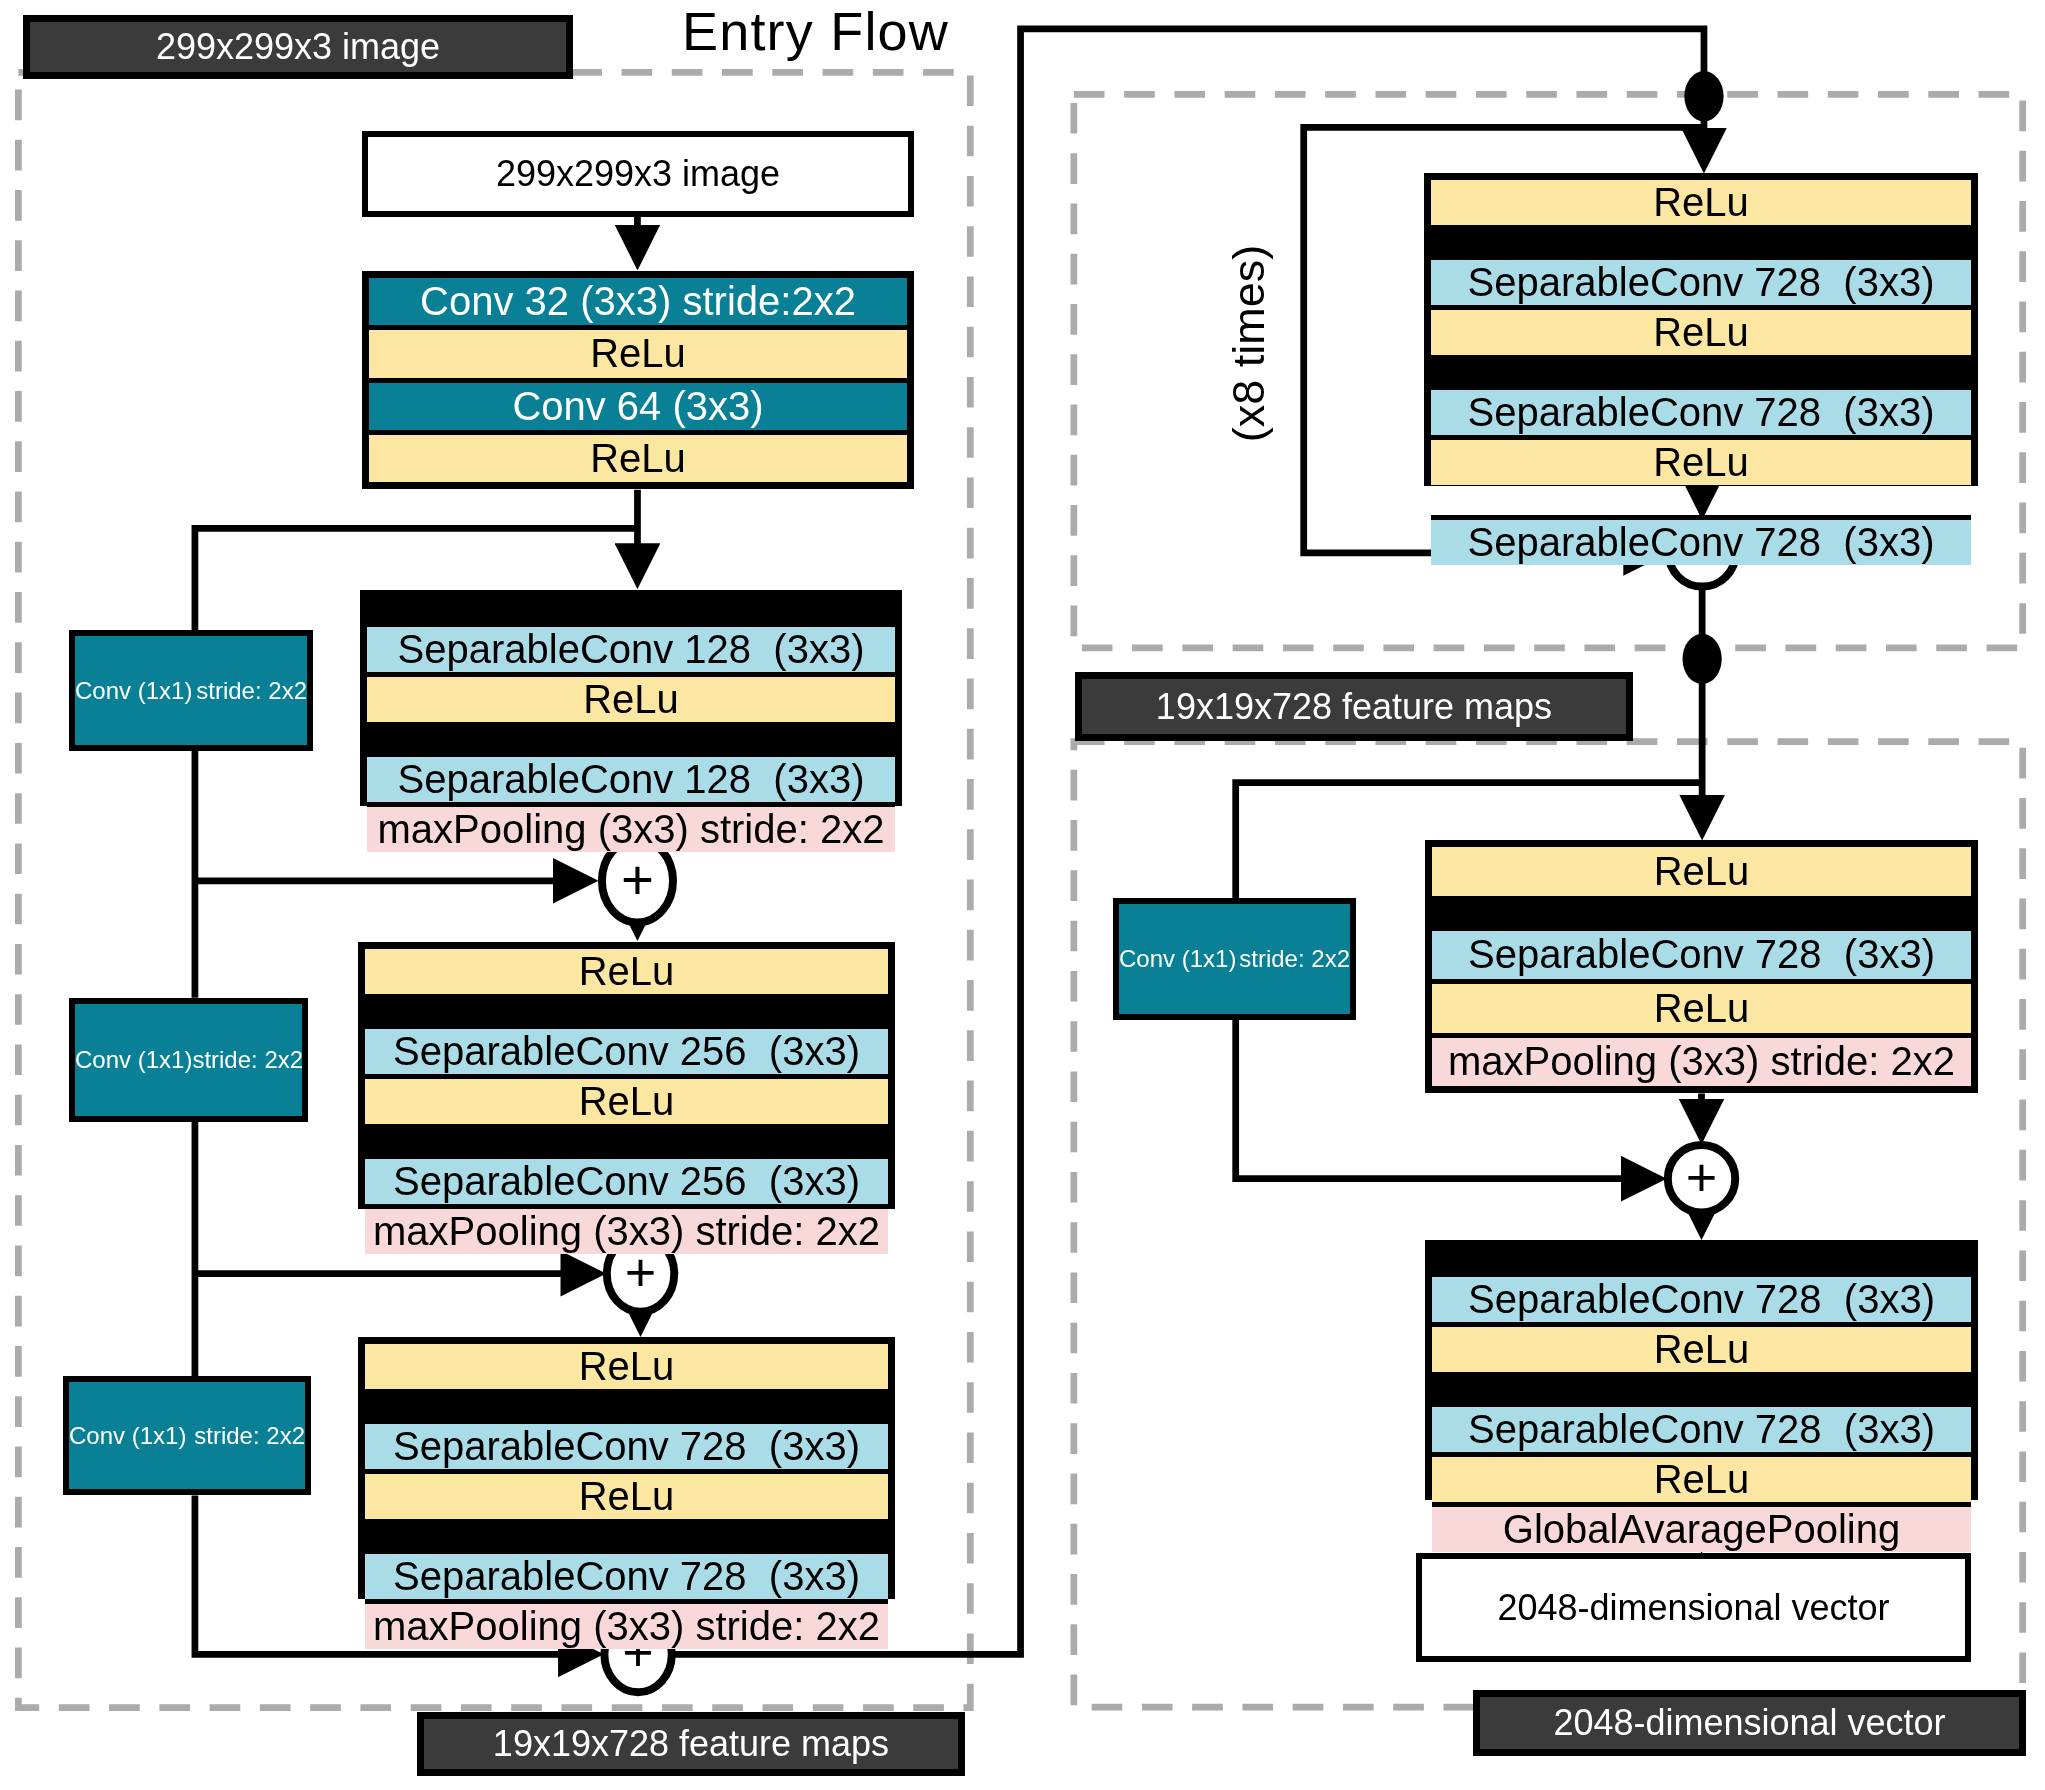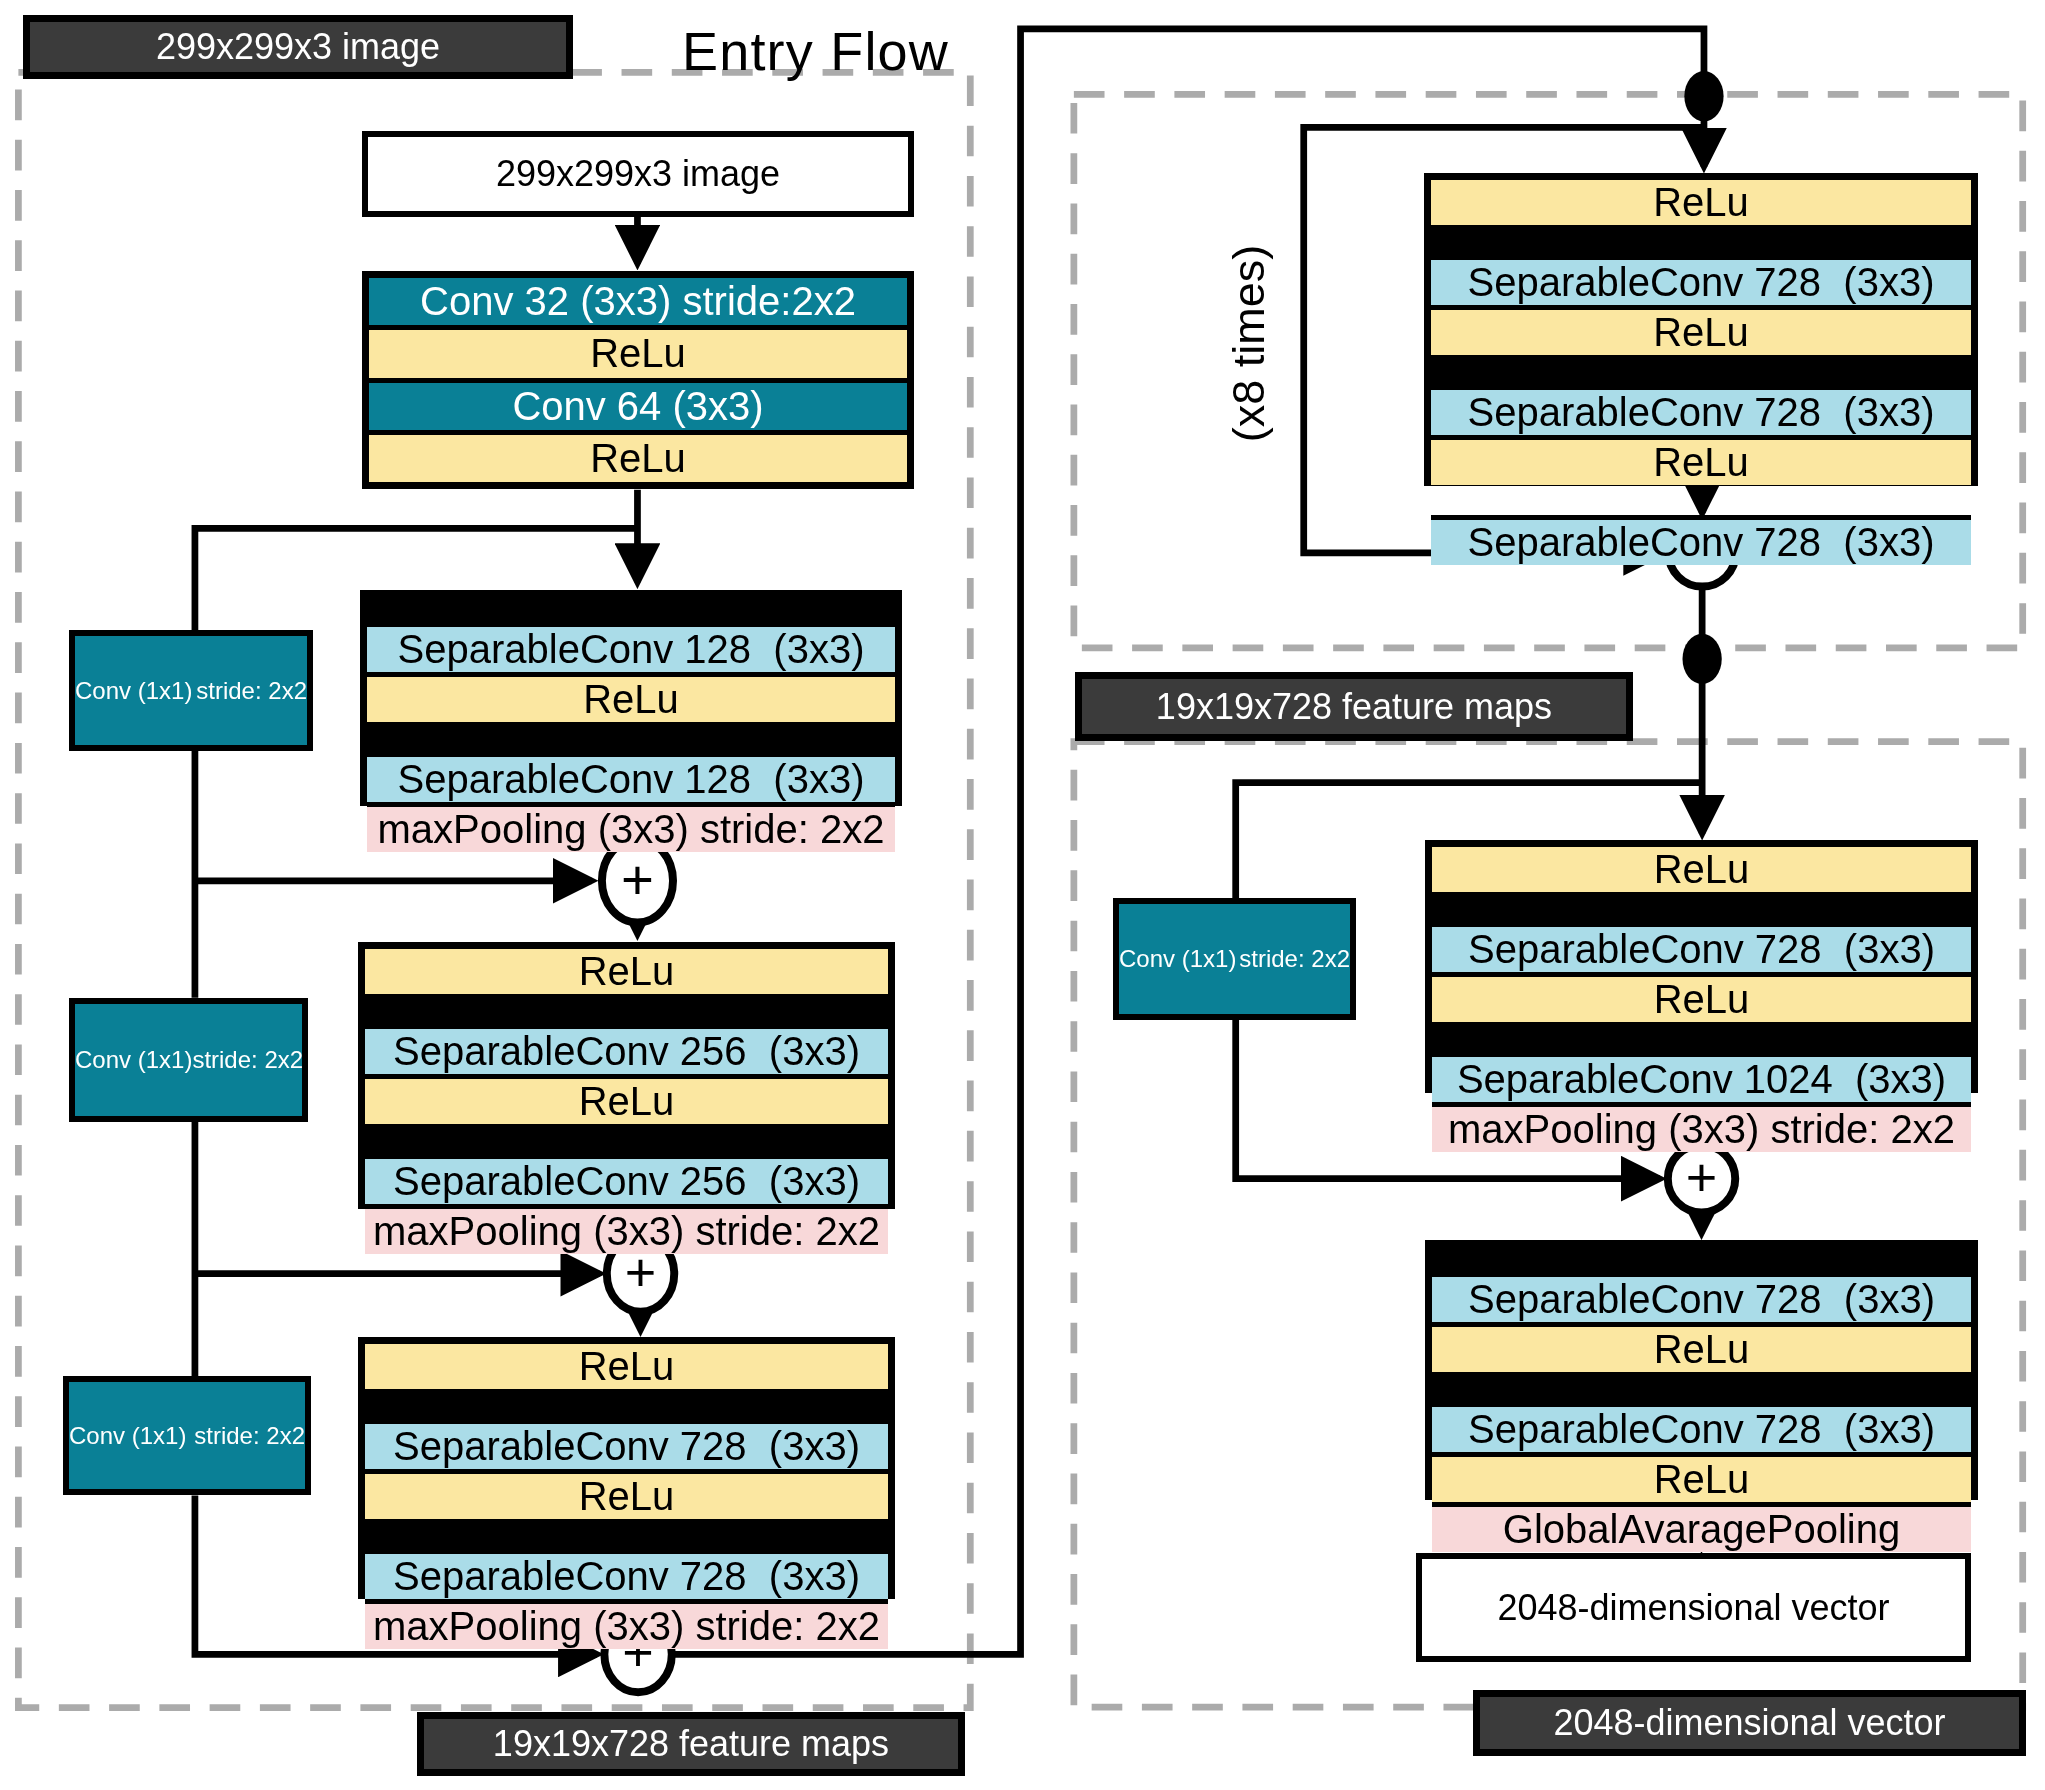--- a/index.html
+++ b/index.html
@@ -116,21 +116,21 @@
     </g>
 
     <ellipse cx="2780" cy="157" rx="32" ry="41" fill="#000"></ellipse>
     <ellipse cx="2777" cy="1075" rx="32" ry="41" fill="#000"></ellipse>
   </svg>
 
   <div class="abs badge" style="left:23px;top:15.3px;width:550px;height:64px;">
     <span>299x299x3 image</span>
   </div>
 
-  <div class="abs flow-title" style="left:659px;top:20px;width:313px;">Entry Flow</div>
+  <div class="abs flow-title" style="left:659px;top:0;width:313px;">Entry Flow</div>
 
   <div class="abs io-box" style="left:362px;top:131px;width:552px;height:86px;">
     <span>299x299x3 image</span>
   </div>
 
   <div class="abs stack" style="left:362px;top:271px;width:552px;height:218px;text-align:center;">
       <div class="row row-conv">Conv 32 (3x3) stride:2x2</div>
       <div class="row row-relu">ReLu</div>
       <div class="row row-conv">Conv 64 (3x3)</div>
       <div class="row row-relu">ReLu</div>
@@ -191,21 +191,20 @@
   <div class="abs repeat-label" style="left:1066px;top:316px;width:368px;height:55px;">(x8 times)</div>
 
   <div class="abs badge" style="left:1075px;top:672px;width:558px;height:69px;">
     <span>19x19x728 feature maps</span>
   </div>
 
   <div class="abs stack" style="left:1425px;top:840px;width:553px;height:253px;">
       <div class="row row-relu">ReLu</div>
       <div class="row row-sep">SeparableConv 728  (3x3)</div>
       <div class="row row-relu">ReLu</div>
-      <div class="row row-sep">SeparableConv 1024  (3x3)</div>
       <div class="row row-pool">maxPooling (3x3) stride: 2x2</div>
     </div>
 
   <div class="abs skip-conv" style="left:1113px;top:898px;width:243px;height:122px;">
     <span>Conv (1x1)</span>
     <span>stride: 2x2</span>
   </div>
 
   <div class="abs stack" style="left:1425px;top:1240px;width:553px;height:260px;">
       <div class="row row-sep">SeparableConv 728  (3x3)</div>

